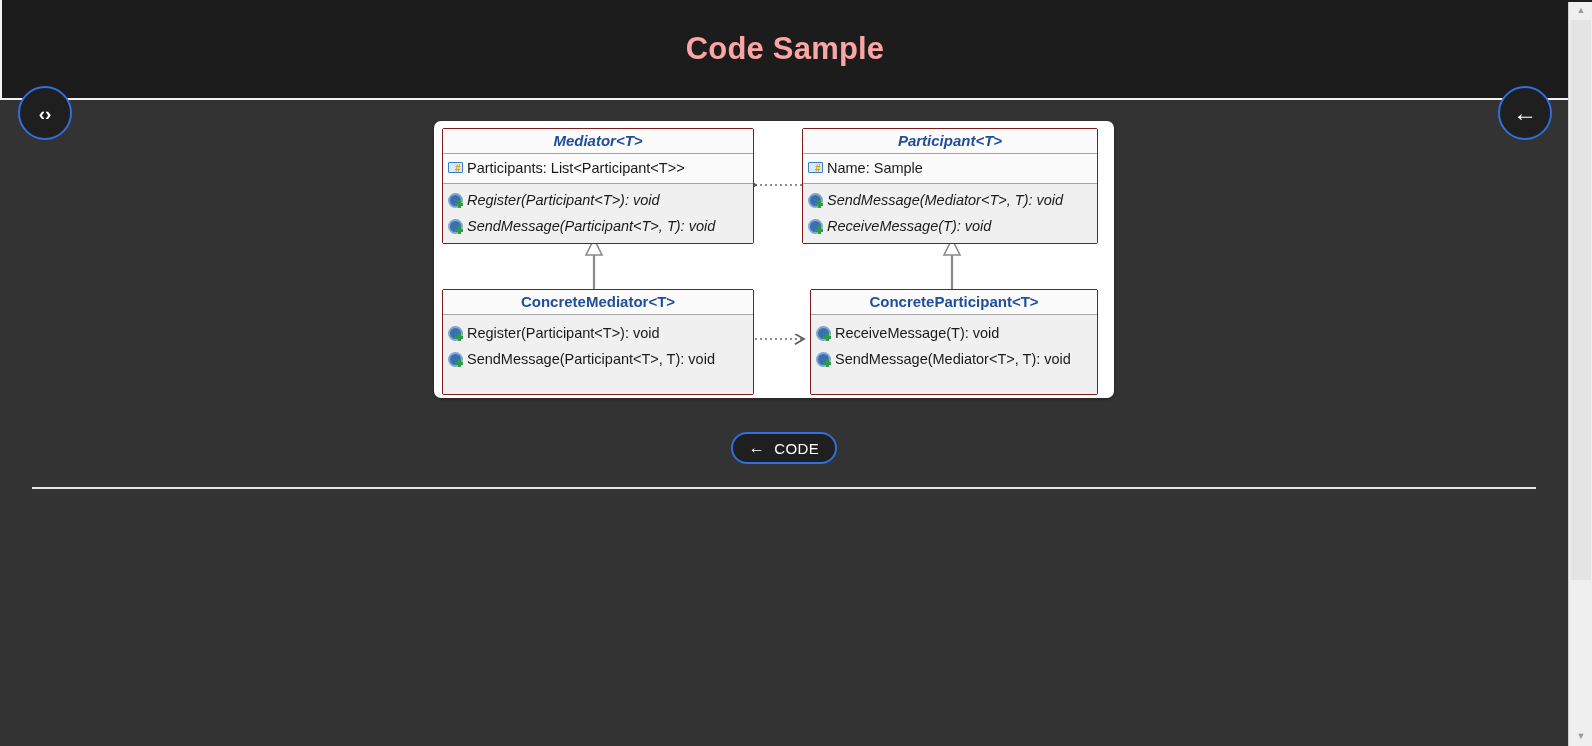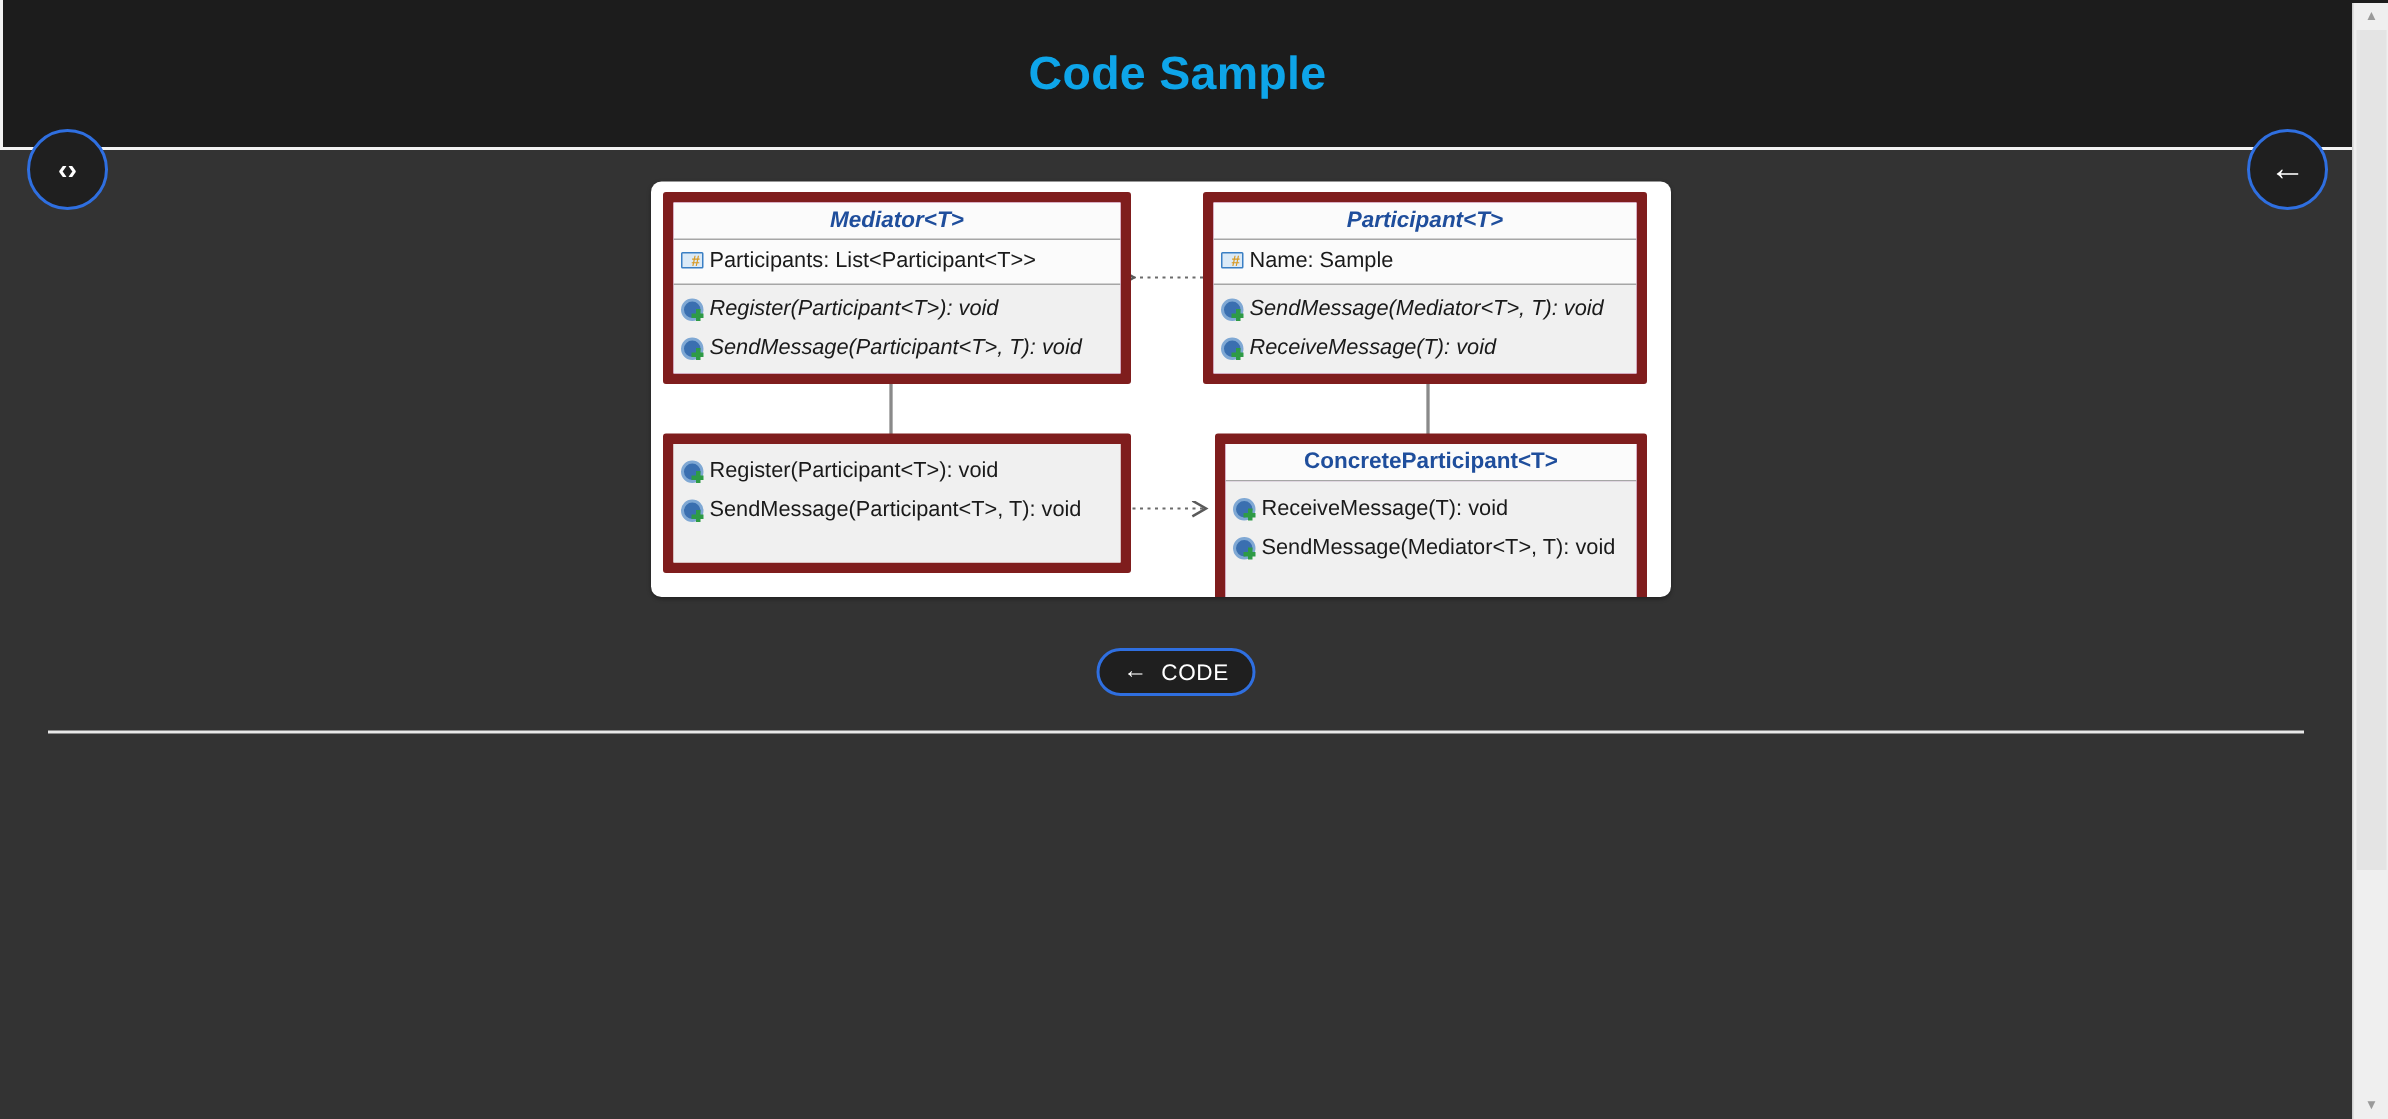--- a/index.html
+++ b/index.html
@@ -23,21 +23,21 @@
     left: 0; top: 0;
     width: 1568px; height: 100px;
     background: #1c1c1c;
     border-bottom: 2px solid #f2f2f2;
     border-left: 2px solid #f2f2f2;
     display: flex;
     align-items: center;
     justify-content: center;
   }
   #page-title {
-    color: #0ea5e9;
+    color: #fca5a5;
     font-size: 31px;
     font-weight: bold;
     letter-spacing: 0.2px;
     text-align: right;
     font-family: "Liberation Sans", sans-serif;
   }
 
   
   .fab {
     position: absolute;
@@ -80,22 +80,22 @@
     background: #ffffff;
     border-radius: 7px;
     box-shadow: 0 1px 3px rgba(0,0,0,0.35);
     overflow: hidden;
   }
   #diagram-svg { position: absolute; left: 0; top: 0; }
 
   
   .uml-box {
     position: absolute;
-    border: 7px solid #7f1d1d;
-    background: #f0abfc;
+    border: 1px solid #7f1d1d;
+    background: #a21caf;
     border-radius: 2px;
   }
   .uml-title {
     background: #fbfbfb;
     border-bottom: 1px solid #a6a6a6;
     text-align: center;
     color: #1f4e9c;
     font-weight: bold;
     font-size: 15px;
     padding: 3px 4px 4px;
@@ -308,20 +308,21 @@
             <span>SendMessage(Mediator&lt;T&gt;, T): void</span>
           </div>
           <div class="uml-row italic">
             <span class="icon-method"></span>
             <span>ReceiveMessage(T): void</span>
           </div>
         </div>
       </div>
 
       <div class="uml-box" style="left:8px; top:168px; width:312px;">
+        <div class="uml-title">ConcreteMediator&lt;T&gt;</div>
         <div class="uml-section methods" style="padding-top:5px; padding-bottom:22px;">
           <div class="uml-row">
             <span class="icon-method"></span>
             <span>Register(Participant&lt;T&gt;): void</span>
           </div>
           <div class="uml-row">
             <span class="icon-method"></span>
             <span>SendMessage(Participant&lt;T&gt;, T): void</span>
           </div>
         </div>

